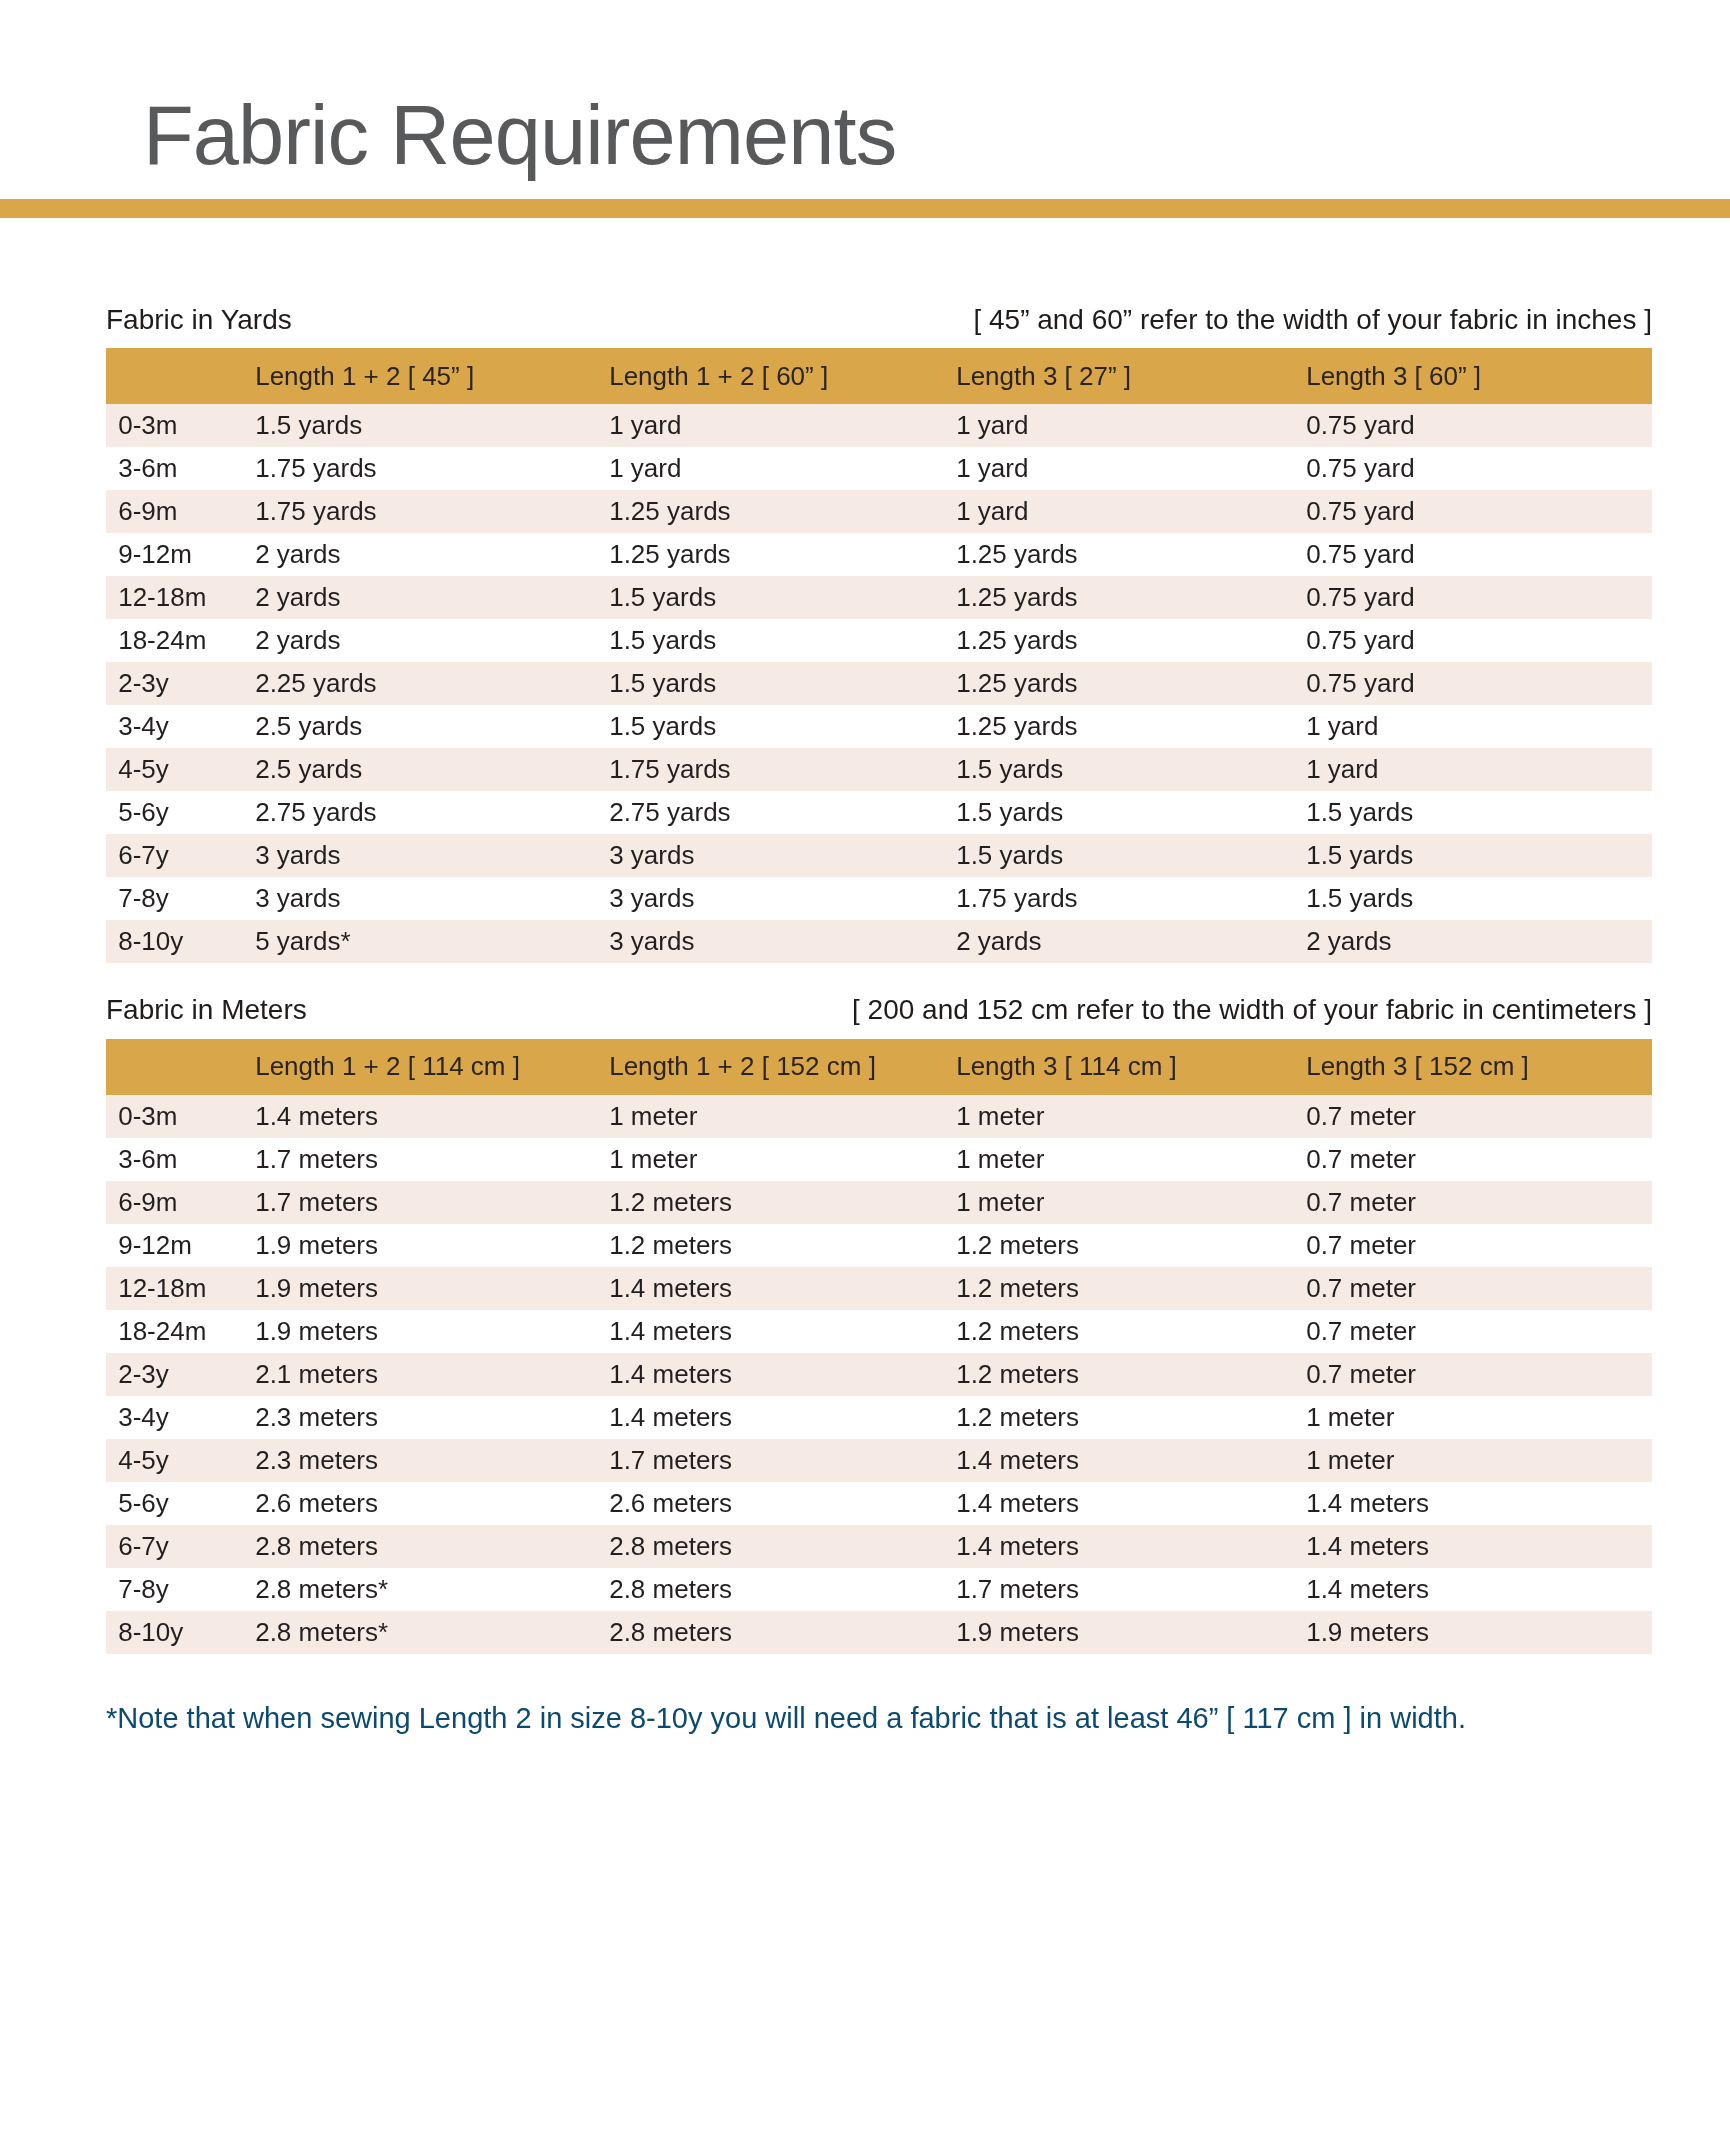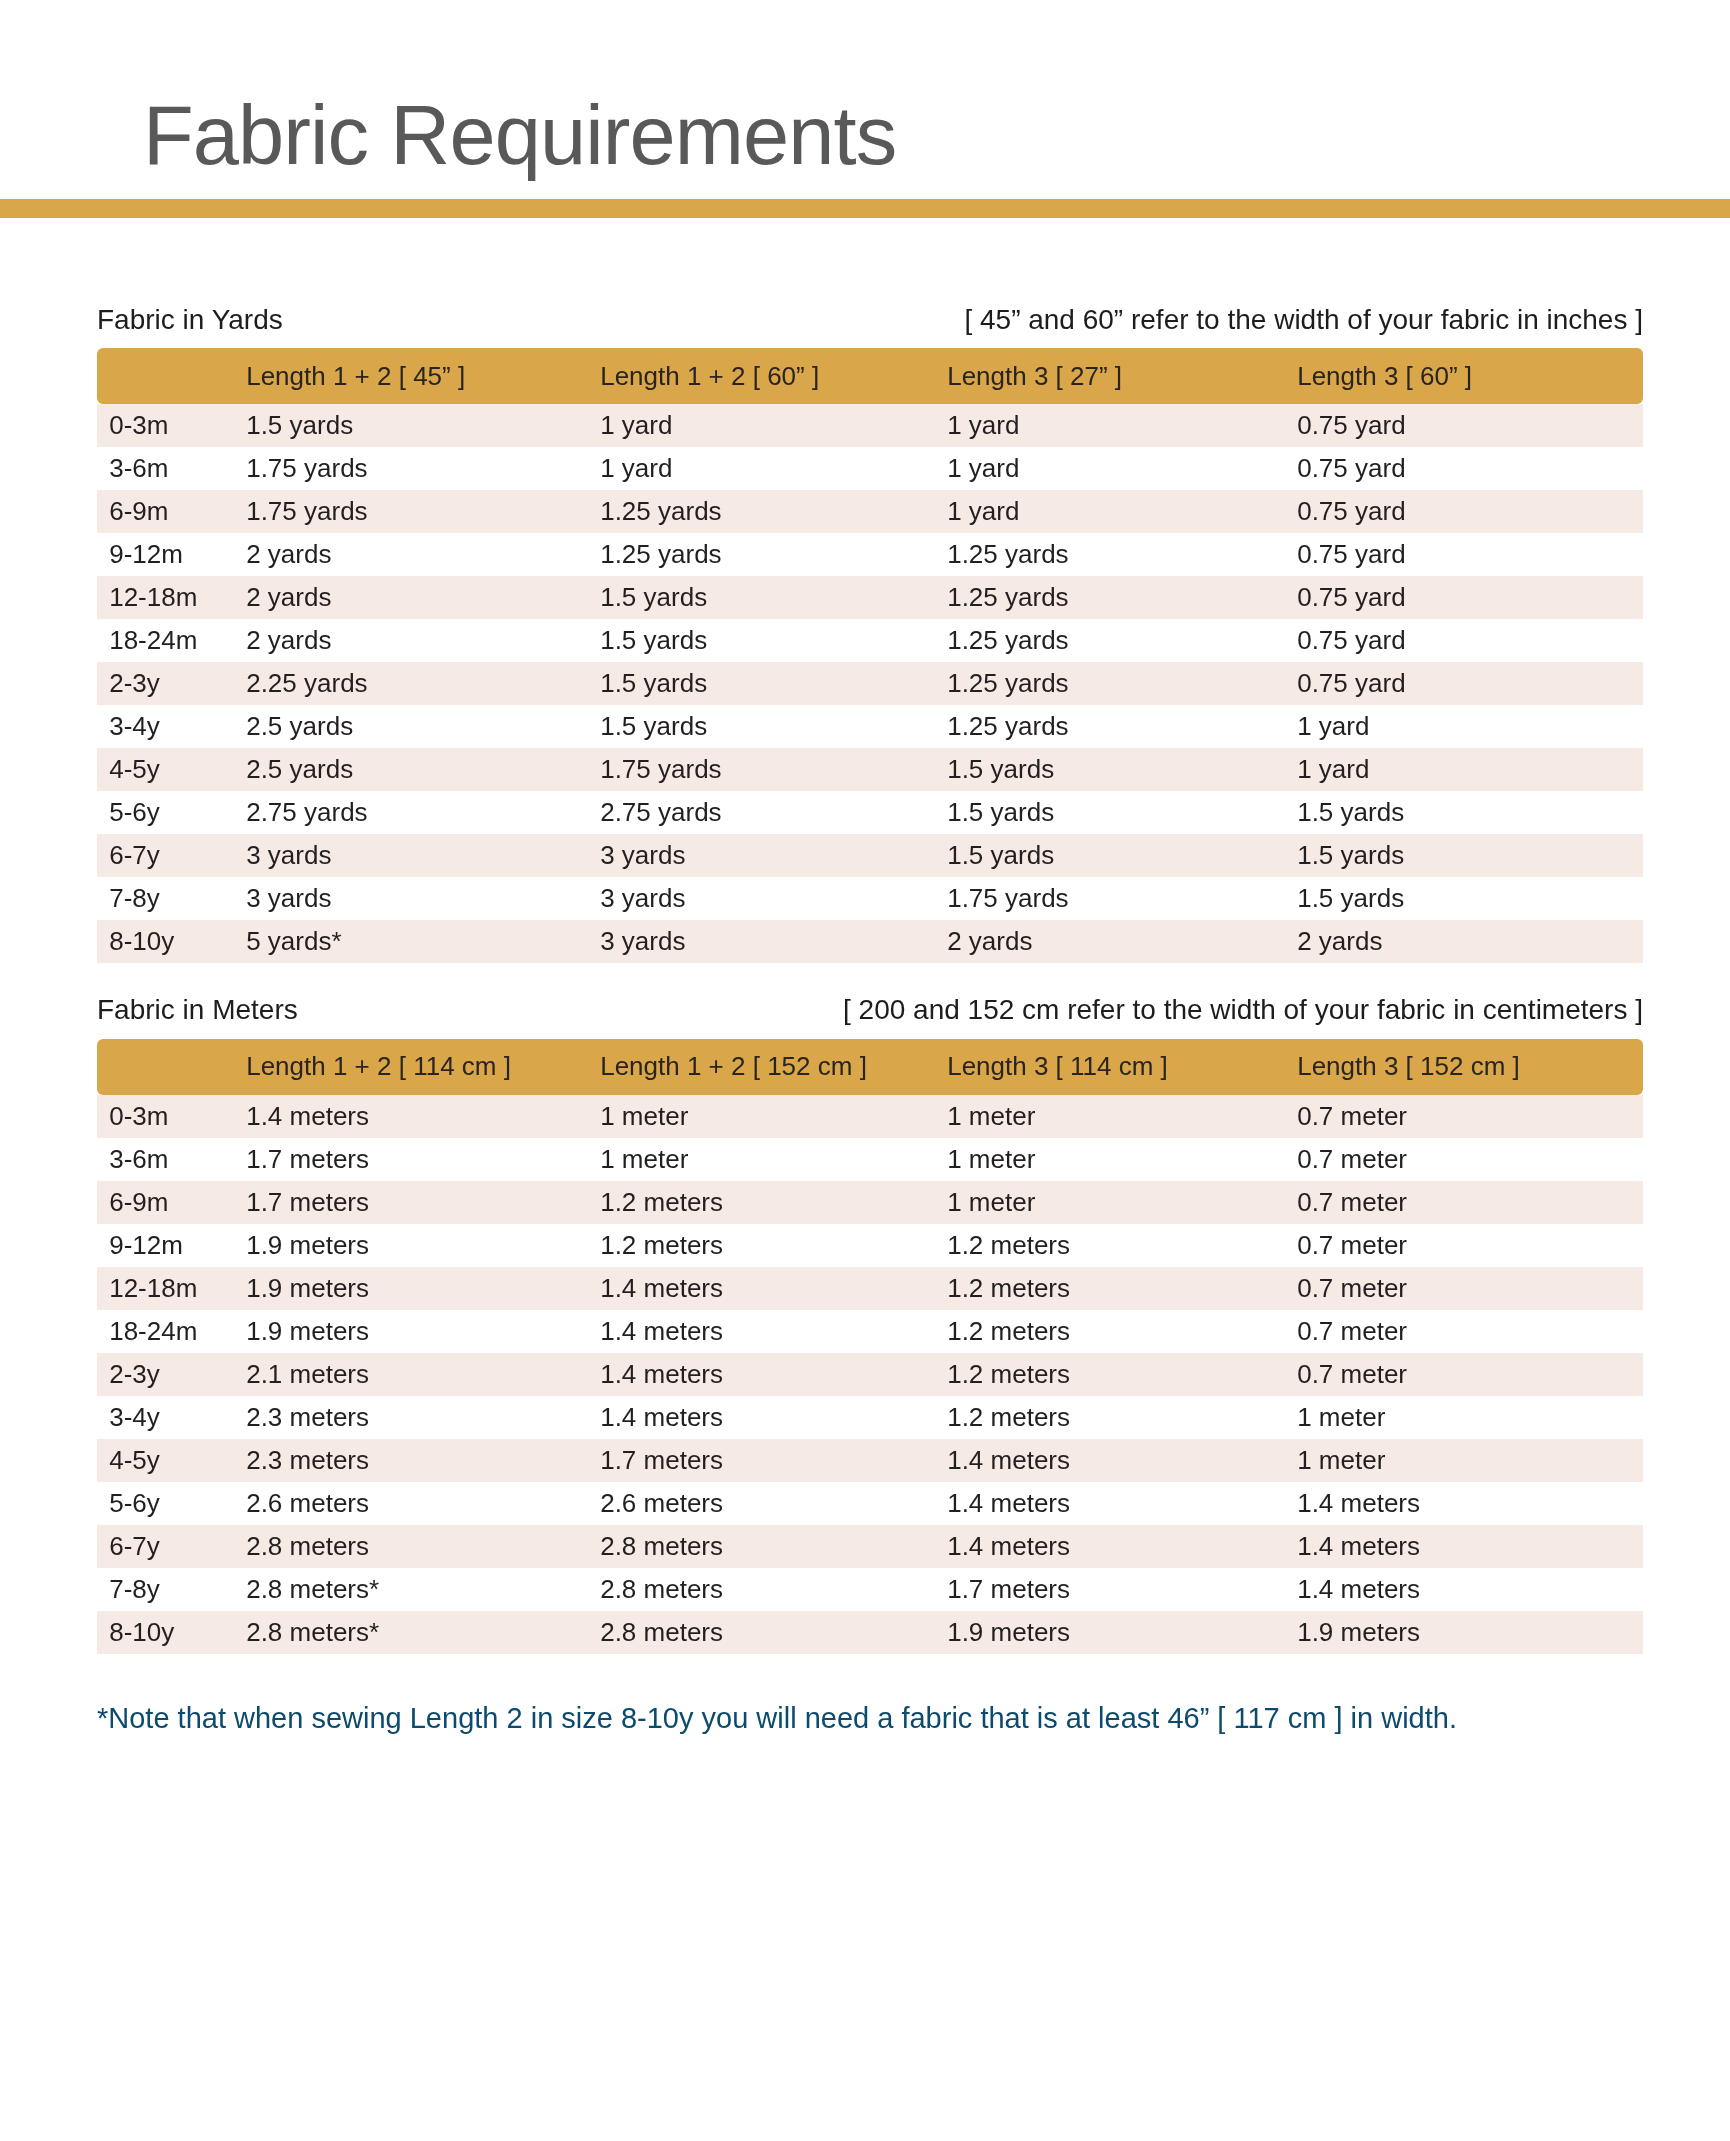--- a/index.html
+++ b/index.html
@@ -29,21 +29,21 @@
   .title-bar {
     position: absolute;
     left: 0;
     top: 199px;
     width: 100%;
     height: 19px;
     background: var(--accent, #D9A64A);
   }
   .content {
     position: absolute;
-    left: 97px;
+    left: 106px;
     top: 0;
     width: 1546px;
   }
   .section-label-row {
     display: flex;
     justify-content: space-between;
     align-items: baseline;
     font-size: 28px;
     font-weight: 500;
     color: #1f1c1a;
@@ -56,21 +56,20 @@
     display: grid;
     grid-template-columns: 137px 354px 347px 350px 359px;
     align-items: center;
   }
   .thead {
     background: var(--accent, #D9A64A);
     height: 56px;
     font-size: 26px;
     font-weight: 500;
     color: #2a2420;
-    border-radius: 6px;
   }
   .trow {
     height: 43px;
     font-size: 26px;
     font-weight: 400;
     color: #231f20;
     background: #ffffff;
   }
   .trow.stripe { background: var(--stripe, #F5EBE4); }
   .tcell { padding-left: 12.2px; white-space: nowrap; }

